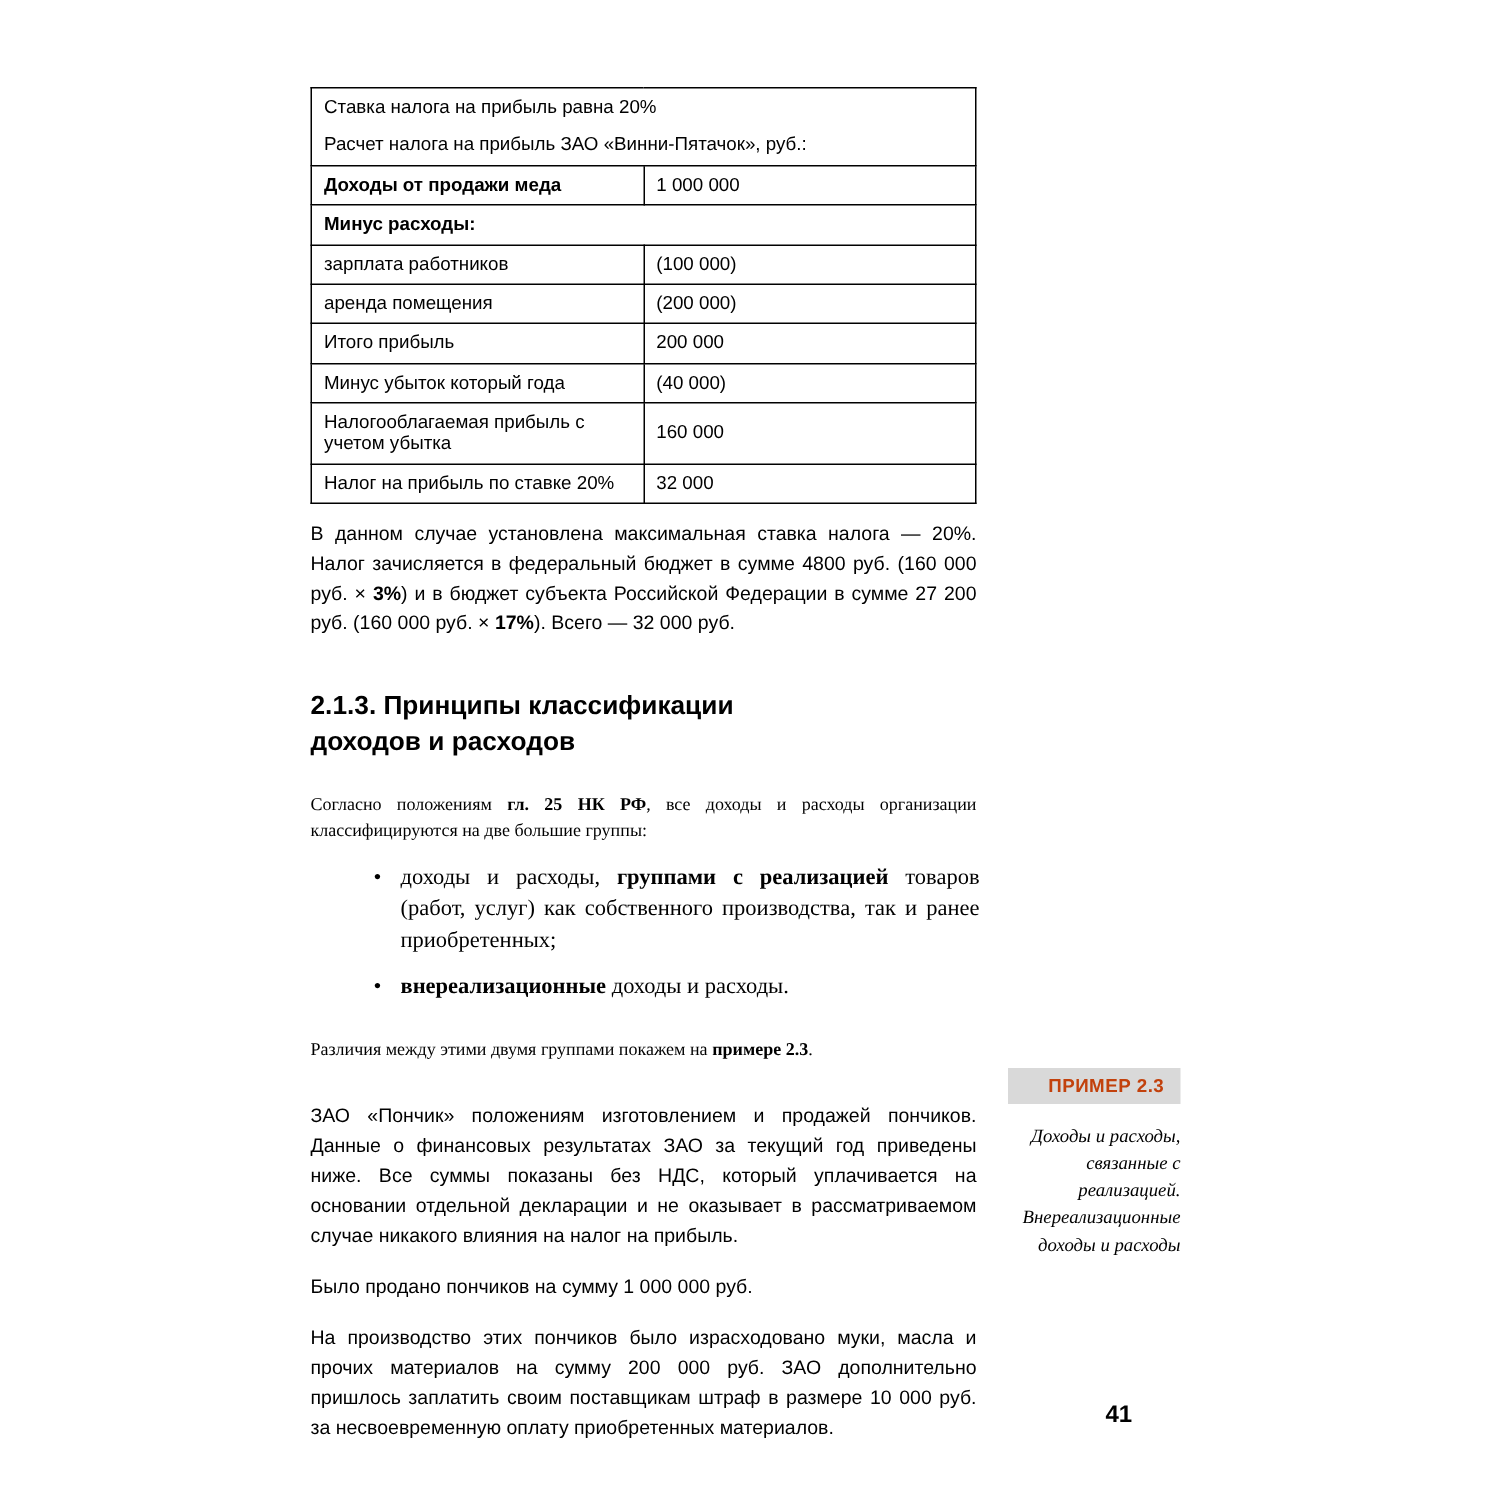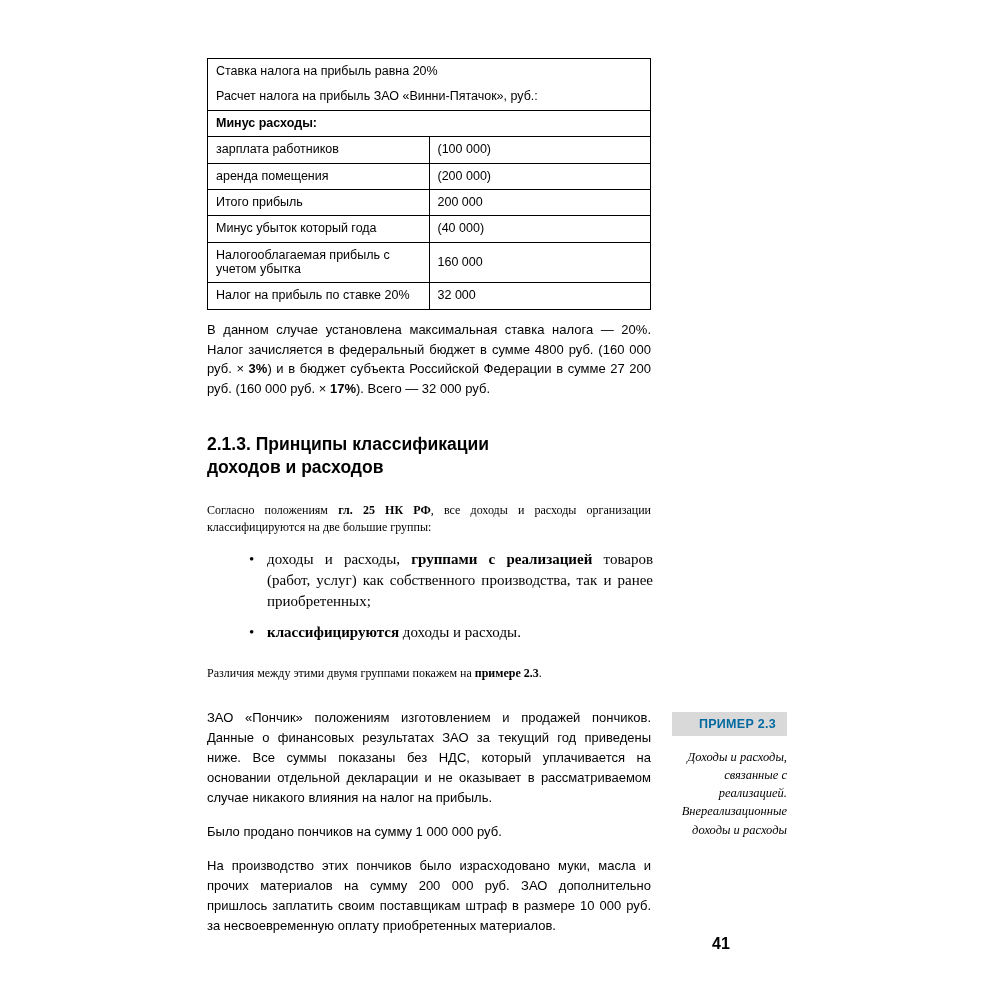--- a/index.html
+++ b/index.html
@@ -127,21 +127,21 @@
   .sidenote {
     position: absolute;
     left: 672px;
     top: 712px;
     width: 115px;
     text-align: right;
   }
   .sidenote .badge {
     display: block;
     background: #d9d9d9;
-    color: #0369a1;
+    color: #c2410c;
     font-family: "Liberation Sans", sans-serif;
     font-weight: bold;
     font-size: 12.5px;
     letter-spacing: 0.3px;
     text-align: center;
     padding: 5px 0 5px 16px;
     width: 115px;
     box-sizing: border-box;
   }
   .sidenote .caption {
@@ -149,21 +149,21 @@
     margin-top: 12px;
     font-family: "Liberation Serif", serif;
     font-style: italic;
     font-size: 12.5px;
     line-height: 1.45;
     color: #000;
   }
 
   .page-number {
     position: absolute;
-    left: 712px;
+    left: 737px;
     top: 935px;
     font-family: "Liberation Sans", sans-serif;
     font-size: 16px;
     font-weight: bold;
     color: #000;
   }
 </style>
 </head>
 <body>
 
@@ -174,20 +174,24 @@
     <table class="calc">
       <tbody>
         <tr class="head">
           <td colspan="2">Ставка налога на прибыль равна 20%</td>
         </tr>
         <tr class="head2">
           <td colspan="2">Расчет налога на прибыль ЗАО «Винни-Пятачок», руб.:</td>
         </tr>
 
         <tr>
+          <td class="bold">Доходы от продажи меда</td>
+          <td class="val">1 000 000</td>
+        </tr>
+        <tr>
           <td class="bold" colspan="2">Минус расходы:</td>
         </tr>
         <tr>
           <td>зарплата работников</td>
           <td class="val">(100 000)</td>
         </tr>
         <tr>
           <td>аренда помещения</td>
           <td class="val">(200 000)</td>
         </tr>
@@ -211,21 +215,21 @@
     </table>
 
     <p class="para"><span>В данном случае установлена максимальная ставка налога — 20%. Налог зачисляется в федеральный бюджет в сумме 4800 руб. (160 000 руб. × </span><b>3%</b><span>) и в бюджет субъекта Российской Федерации в сумме 27 200 руб. (160 000 руб. × </span><b>17%</b><span>). Всего — 32 000 руб.</span></p>
 
     <h2 class="section"><span>2.1.3. Принципы классификации</span><br><span>доходов и расходов</span></h2>
 
     <p class="serif"><span>Согласно положениям </span><b>гл. 25 НК РФ</b><span>, все доходы и расходы организации классифицируются на две большие группы:</span></p>
 
     <ul class="bullets">
       <li><span>доходы и расходы, </span><b>группами с реализацией</b><span> товаров (работ, услуг) как собственного производства, так и ранее приобретенных;</span></li>
-      <li><span></span><b>классифицируются</b><span> доходы и расходы.</span></li>
+      <li><span></span><b>внереализационные</b><span> доходы и расходы.</span></li>
     </ul>
 
     <p class="serif"><span>Различия между этими двумя группами покажем на </span><b>примере 2.3</b><span>.</span></p>
 
     <div class="example-block">
       <p>ЗАО «Пончик» положениям изготовлением и продажей пончиков. Данные о финансовых результатах ЗАО за текущий год приведены ниже. Все суммы показаны без НДС, который уплачивается на основании отдельной декларации и не оказывает в рассматриваемом случае никакого влияния на налог на прибыль.</p>
       <p>Было продано пончиков на сумму 1 000 000 руб.</p>
       <p>На производство этих пончиков было израсходовано муки, масла и прочих материалов на сумму 200 000 руб. ЗАО дополнительно пришлось заплатить своим поставщикам штраф в размере 10 000 руб. за несвоевременную оплату приобретенных материалов.</p>
     </div>
 

